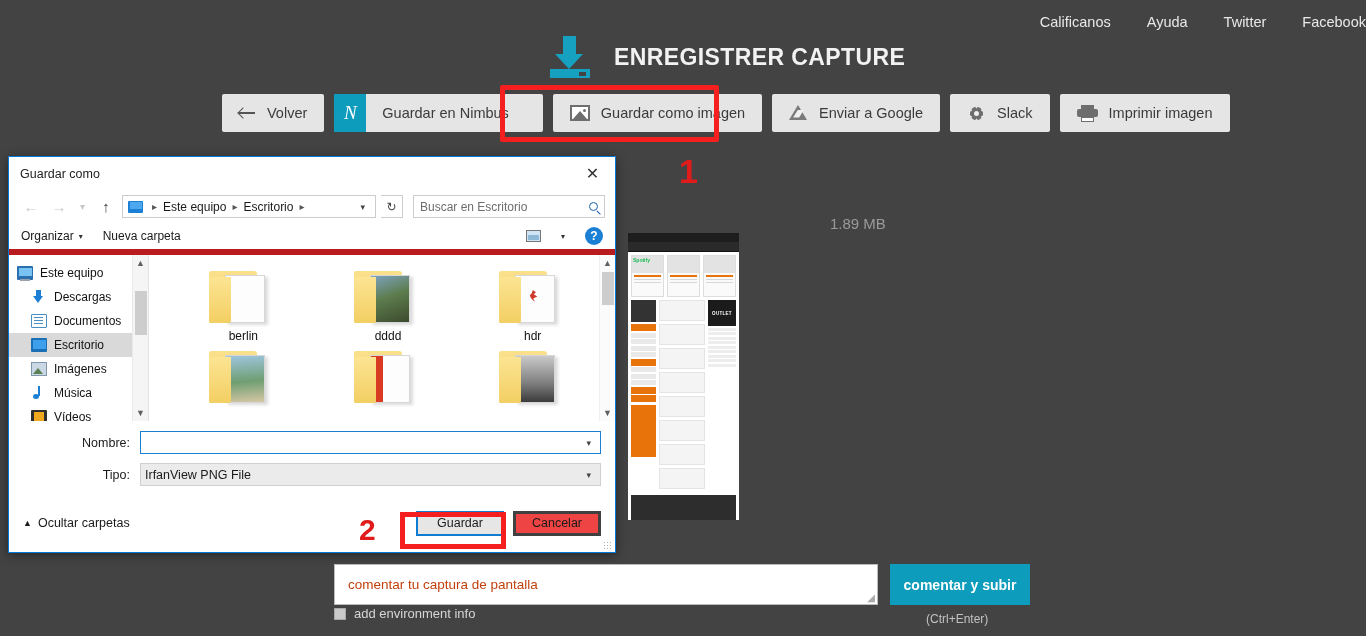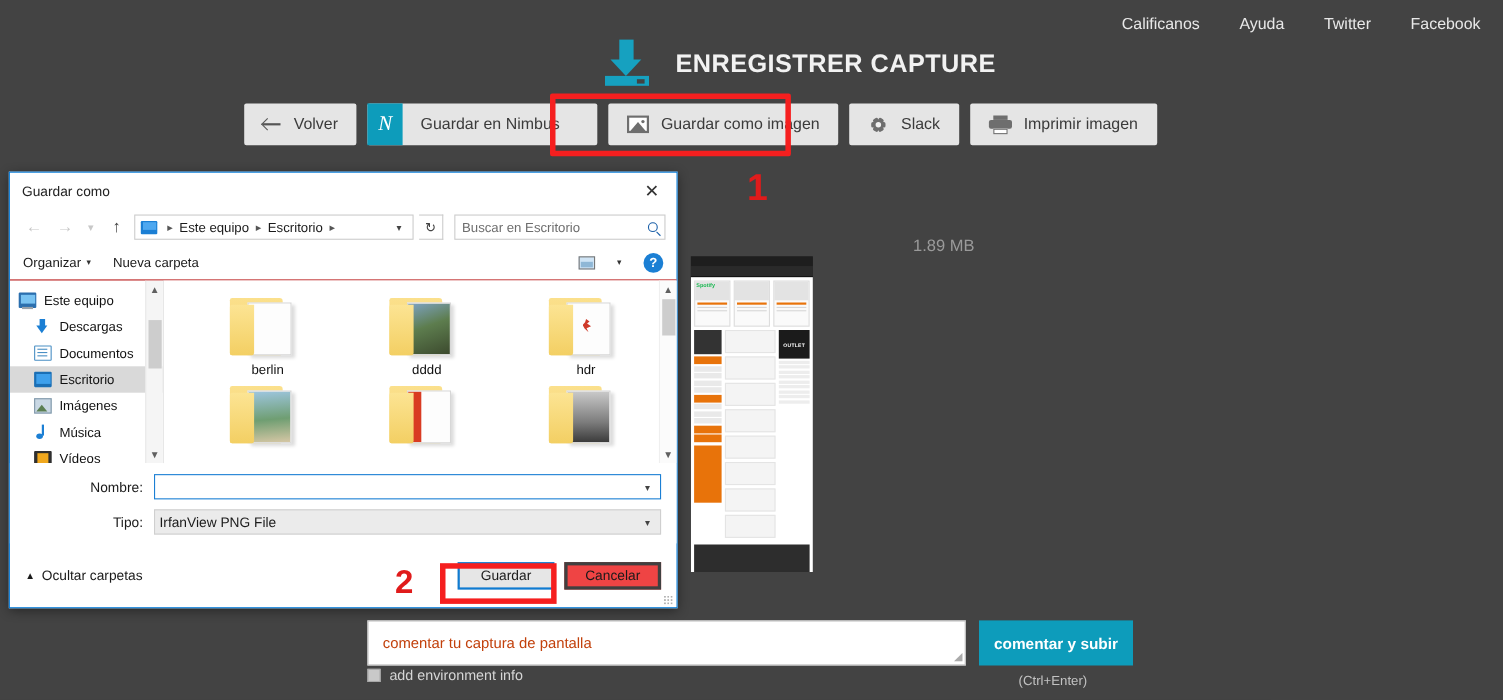--- a/index.html
+++ b/index.html
@@ -7,21 +7,21 @@
     width: 1366px; height: 636px;
     overflow: hidden;
     font-family: "Liberation Sans", sans-serif;
   }
   body { background: #434343; position: relative; }
 
   
   #top-nav {
     position: absolute; top: 0; right: 0;
     height: 44px; display: flex; align-items: center;
-    gap: 36px; padding-right: 20px;
+    gap: 36px; 
   }
   #top-nav .nav-link {
     color: #e8e8e8; font-size: 14.5px; cursor: pointer;
     white-space: nowrap;
   }
 
   
   #title-block {
     position: absolute; top: 36px; left: 550px;
     display: flex; align-items: center; gap: 24px;
@@ -256,21 +256,21 @@
   .mag {
     width: 9px; height: 9px; border: 1.4px solid #1a5fa8;
     border-radius: 50%; position: relative; flex: none;
   }
   .mag::after {
     content: ""; position: absolute; right: -4px; bottom: -3px;
     width: 5px; height: 1.4px; background: #1a5fa8; transform: rotate(45deg);
   }
   #dlg-toolbar {
     height: 32px; display: flex; align-items: center; padding: 0 12px;
-    border-bottom: 1px solid #b91c1c; flex: none; gap: 20px;
+    border-bottom: 6px solid #b91c1c; flex: none; gap: 20px;
   }
   .tb-item { font-size: 12px; color: #1a1a1a; cursor: pointer;
              display: flex; align-items: center; gap: 5px; }
   .caret { font-size: 8px; color: #333; }
   #tb-spacer { flex: 1; }
   .view-ico {
     width: 15px; height: 12px; border: 1px solid #777; background: #cfe4f5;
     position: relative;
   }
   .view-ico::after {
@@ -558,20 +558,24 @@
   <div class="act-btn with-logo">
     <span class="nimbus-logo">N</span>
     <span class="nimbus-label">Guardar en Nimbus</span>
   </div>
 
   <div class="act-btn">
     <span class="ico ico-image"></span>
     <span>Guardar como imagen</span>
   </div>
 
+  <div class="act-btn">
+    <span class="ico ico-gdrive"></span>
+    <span>Enviar a Google</span>
+  </div>
 
   <div class="act-btn">
     <span class="ico ico-gear">
       <span class="g1"></span>
         <span class="g2"></span>
         <span class="g3"></span>
         <span class="hole"></span>
     </span>
     <span>Slack</span>
   </div>

